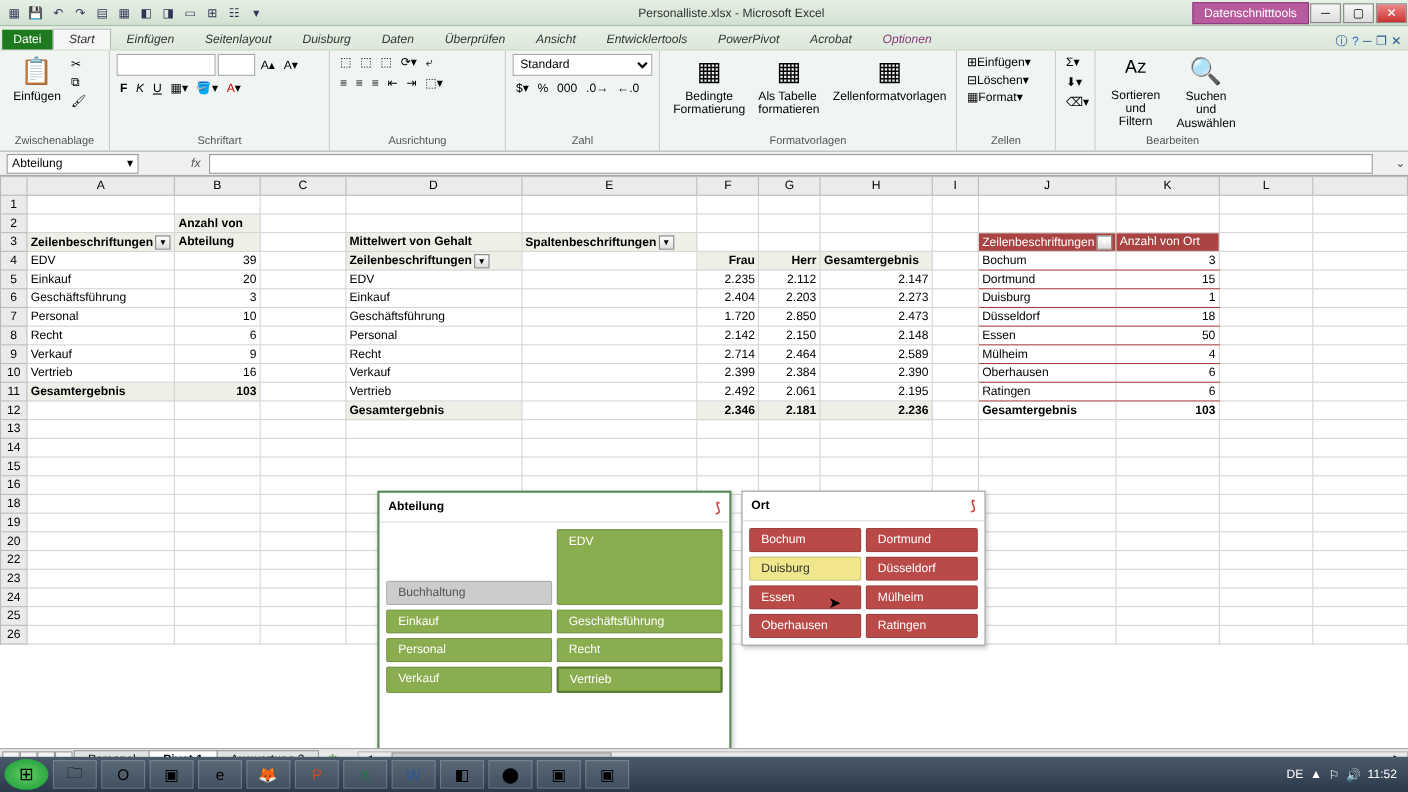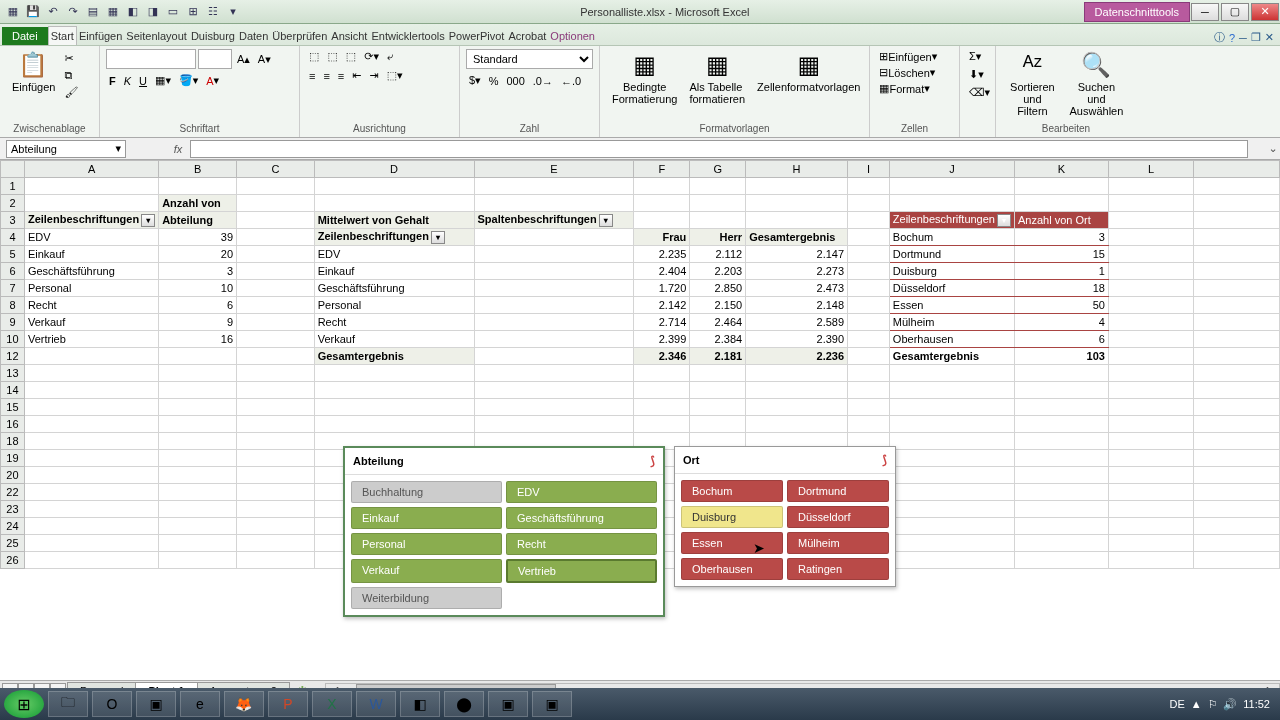--- a/index.html
+++ b/index.html
@@ -9,21 +9,21 @@
 .qat{display:flex;gap:2px;padding:0 4px;}
 .qat-btn{width:18px;height:18px;display:flex;align-items:center;justify-content:center;color:#335;cursor:pointer;}
 .title-center{flex:1;text-align:center;color:#333;}
 .slicer-tools{background:#b85a9e;color:#fff;padding:3px 10px;border:1px solid #8a3a7a;}
 .win-ctrl{display:flex;}
 .win-ctrl div{width:28px;height:18px;border:1px solid #888;margin:1px;display:flex;align-items:center;justify-content:center;background:linear-gradient(#f8f8f8,#ddd);cursor:pointer;}
 .win-close{background:linear-gradient(#e88,#c33)!important;color:#fff;}
 
 .ribbon-tabs{height:22px;background:linear-gradient(#e6f0e6,#dce8dc);display:flex;align-items:end;padding-left:2px;border-bottom:1px solid #b5c5b5;}
 .file-tab{background:#1e7a1e;color:#fff;padding:3px 10px;cursor:pointer;}
-.rtab{padding:3px 2px;color:#333;cursor:pointer;}
+.rtab{padding:3px 14px;color:#333;cursor:pointer;font-style:italic;}
 .rtab.active{background:#f5f7f5;border:1px solid #bbb;border-bottom:none;}
 .help-area{margin-left:auto;display:flex;gap:4px;align-items:center;padding-right:6px;}
 .help-area span{color:#2a5a8a;cursor:pointer;}
 
 .ribbon{height:92px;background:#f1f5f1;border-bottom:1px solid #aaa;display:flex;}
 .rgroup{border-right:1px solid #ccc;padding:3px 6px;display:flex;flex-direction:column;justify-content:space-between;position:relative;}
 .rgroup-label{text-align:center;color:#555;font-size:10px;padding-top:2px;}
 .rbtn-lg{display:flex;flex-direction:column;align-items:center;gap:2px;padding:2px 6px;cursor:pointer;}
 .rbtn-lg .ico{font-size:24px;}
 .rbtn-sm{padding:1px 3px;cursor:pointer;display:inline-flex;align-items:center;}
@@ -44,21 +44,21 @@
 .filter-btn{display:inline-block;width:14px;height:13px;border:1px solid #888;background:linear-gradient(#fff,#ddd);margin-left:2px;font-size:8px;text-align:center;line-height:11px;vertical-align:middle;}
 .num{text-align:right;}
 
 .slicer{position:absolute;background:#fff;border:1px solid #999;box-shadow:1px 2px 4px rgba(0,0,0,.25);}
 .slicer-hdr{padding:6px 8px;font-weight:bold;display:flex;justify-content:space-between;align-items:center;border-bottom:1px solid #ddd;}
 .slicer-clear{font-size:12px;color:#c44;cursor:pointer;}
 .slicer-body{padding:6px;display:grid;gap:4px;}
 .s-item{border-radius:2px;padding:4px 10px;color:#fff;cursor:pointer;border:1px solid rgba(0,0,0,.15);}
 .s-green{background:#8aad4f;}
 .s-green-sel{background:#8aad4f;border:2px solid #5a7a2f;}
-.s-gray{background:#ccc;color:#555;}
+.s-gray{background:#ccc;color:#555;margin-top:47px;}
 .s-red{background:#b94a48;}
 .s-yellow{background:#f0e68c;color:#333;}
 .slicer1{left:343px;top:446px;width:322px;}
 .slicer1 .slicer-body{grid-template-columns:1fr 1fr;}
 .slicer1.selected{border:2px solid #5a8a5a;}
 .slicer2{left:674px;top:446px;width:222px;}
 .slicer2 .slicer-body{grid-template-columns:1fr 1fr;}
 
 .sheettabs{position:absolute;bottom:20px;left:0;right:0;height:20px;background:#e8e8e8;display:flex;align-items:center;border-top:1px solid #aaa;}
 .nav-arrows{display:flex;gap:0;padding:0 2px;}
@@ -460,20 +460,36 @@
           <td class="num">2.399</td>
           <td class="num">2.384</td>
           <td class="num">2.390</td>
           <td></td>
           <td style="border-bottom: 1px solid rgb(169, 68, 66);">Oberhausen</td>
           <td class="num" style="border-bottom: 1px solid rgb(169, 68, 66);">6</td>
           <td></td>
           <td></td>
         </tr>
         <tr>
+          <th>11</th>
+          <td class="pivot-hdr"><b>Gesamtergebnis</b></td>
+          <td class="pivot-hdr num"><b>103</b></td>
+          <td></td>
+          <td>Vertrieb</td>
+          <td></td>
+          <td class="num">2.492</td>
+          <td class="num">2.061</td>
+          <td class="num">2.195</td>
+          <td></td>
+          <td style="border-bottom: 1px solid rgb(169, 68, 66);">Ratingen</td>
+          <td class="num" style="border-bottom: 1px solid rgb(169, 68, 66);">6</td>
+          <td></td>
+          <td></td>
+        </tr>
+        <tr>
           <th>12</th>
           <td></td>
           <td></td>
           <td></td>
           <td class="pivot-hdr"><b>Gesamtergebnis</b></td>
           <td></td>
           <td class="pivot-hdr num"><b>2.346</b></td>
           <td class="pivot-hdr num"><b>2.181</b></td>
           <td class="pivot-hdr num"><b>2.236</b></td>
           <td></td>

